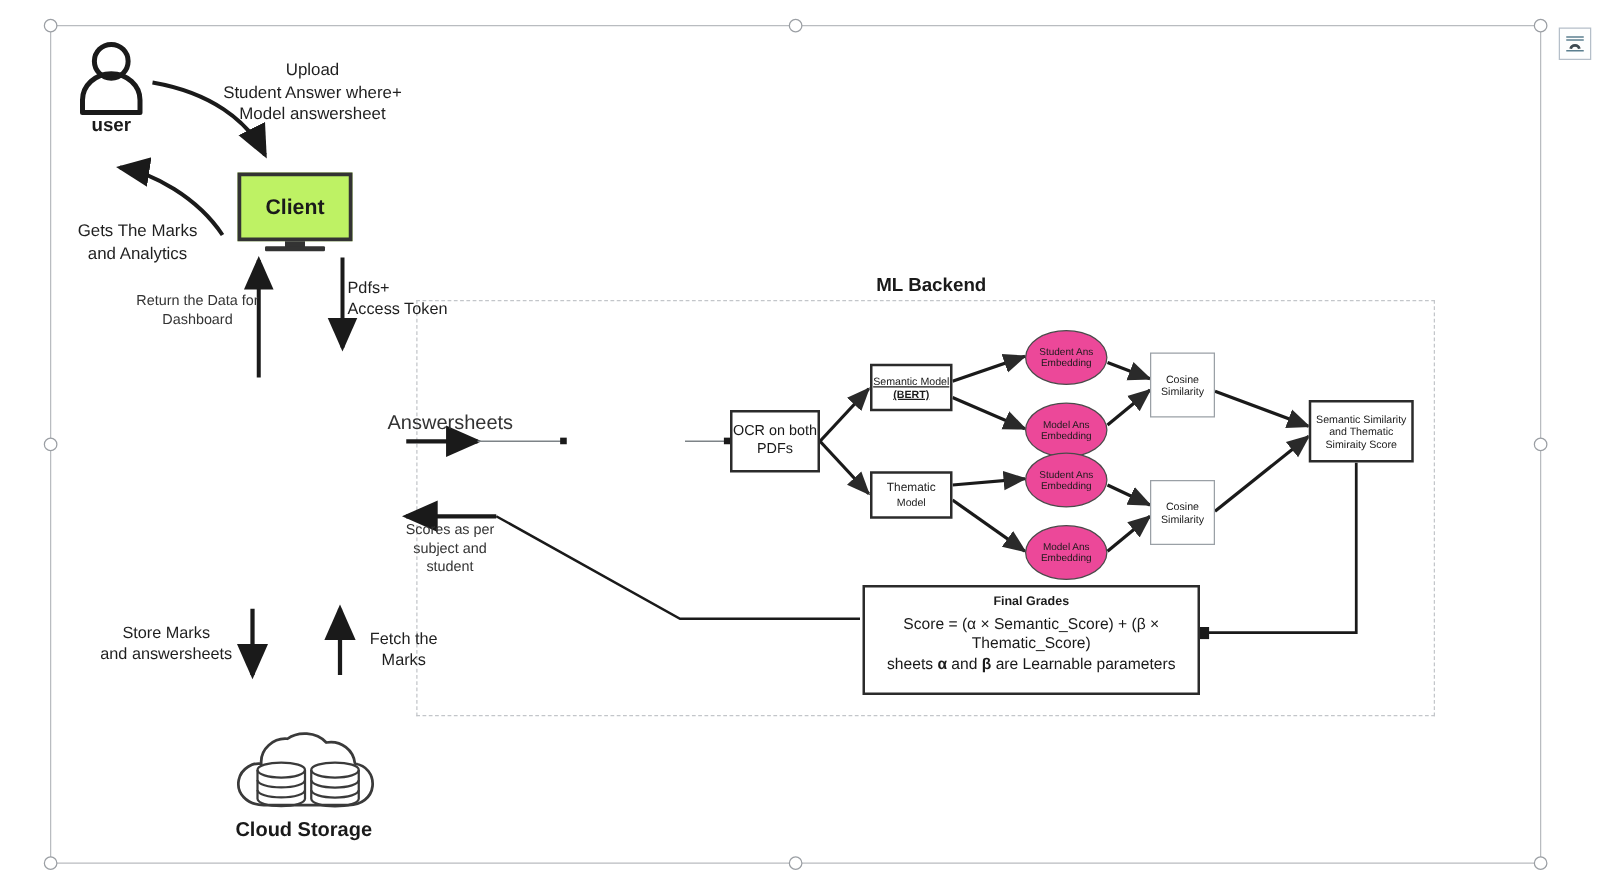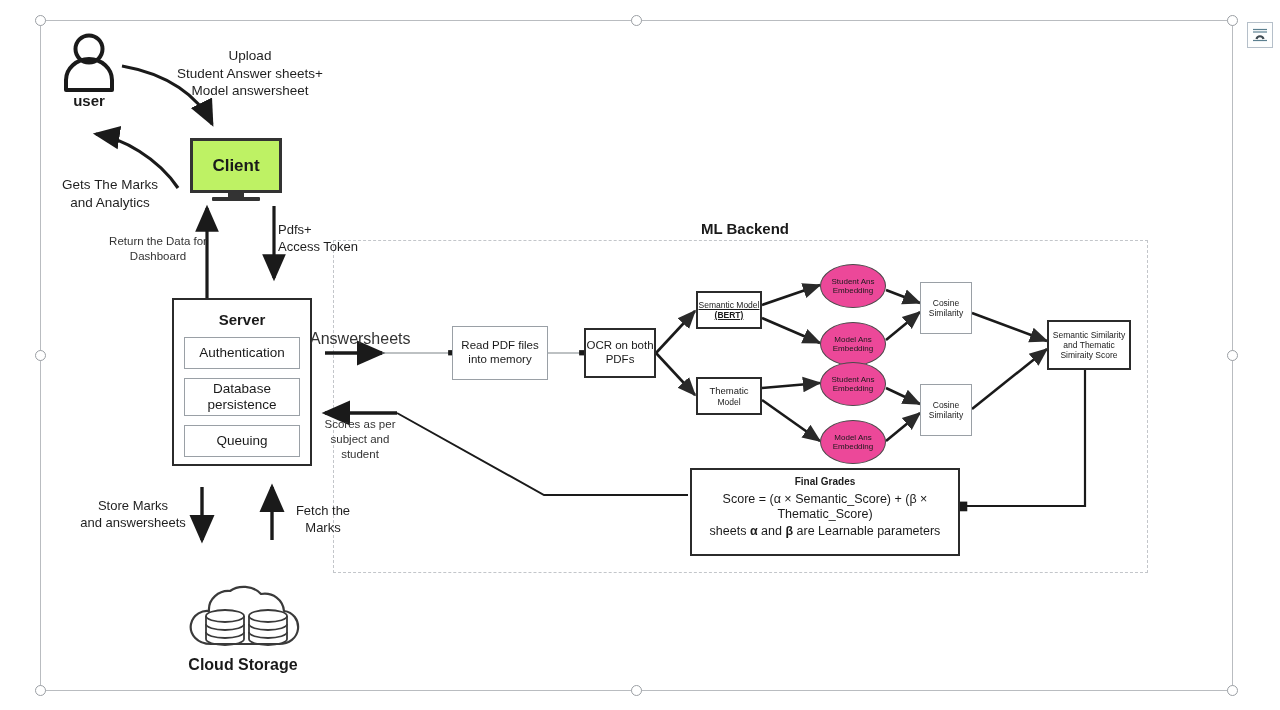--- a/index.html
+++ b/index.html
@@ -197,33 +197,20 @@
   </div>
 
   <div style="position:absolute; left:190px; top:138px;">
     <div class="monitor-screen" style="left:0; top:0; width:92px; height:55px;">
       <span class="big-title" style="font-size:17px;">Client</span>
     </div>
     <div class="monitor-neck" style="left:38px; top:55px; width:16px; height:5px;"></div>
     <div class="monitor-base" style="left:22px; top:59px; width:48px; height:4px;"></div>
   </div>
 
-  <div class="node box-dark" style="left:172px; top:298px; width:140px; height:168px; display:block; padding:8px 10px;">
-    <div class="big-title" style="text-align:center; font-size:15px; margin:3px 0 8px 0;">Server</div>
-    <div class="node box" style="position:relative; left:0; top:0; width:100%; height:32px; margin-bottom:9px; font-size:13.5px;">
-      <span>Authentication</span>
-    </div>
-    <div class="node box" style="position:relative; left:0; top:0; width:100%; height:38px; margin-bottom:9px; font-size:13.5px; white-space:pre-line;">
-      <span>Database
-persistence</span>
-    </div>
-    <div class="node box" style="position:relative; left:0; top:0; width:100%; height:32px; font-size:13.5px;">
-      <span>Queuing</span>
-    </div>
-  </div>
 
   <div style="position:absolute; left:183px; top:582px; width:120px; height:96px;">
     <svg width="120" height="72" viewBox="0 0 120 72">
       <path d="M28,62 C14,62 6,52 8,42 C10,32 20,28 26,29 C25,17 36,8 47,9 C55,3 70,3 78,12 C90,10 100,18 101,29 C110,30 116,38 115,47 C114,56 106,62 96,62 Z" fill="none" stroke="#3a3a3a" stroke-width="2.2" stroke-linejoin="round"></path>
       <g fill="none" stroke="#3a3a3a" stroke-width="1.8">
         <ellipse cx="42" cy="34" rx="19" ry="6"></ellipse>
         <path d="M23,34 L23,57 A19,6 0 0 0 61,57 L61,34"></path>
         <path d="M23,42 A19,6 0 0 0 61,42"></path>
         <path d="M23,50 A19,6 0 0 0 61,50"></path>
       </g>
@@ -232,24 +219,20 @@
         <path d="M66,34 L66,57 A19,6 0 0 0 104,57 L104,34"></path>
         <path d="M66,42 A19,6 0 0 0 104,42"></path>
         <path d="M66,50 A19,6 0 0 0 104,50"></path>
       </g>
     </svg>
     <div class="big-title" style="position:absolute; left:-12px; top:74px; width:144px; text-align:center; font-size:16px;">Cloud Storage</div>
   </div>
 
   <div class="big-title" style="position:absolute; left:660px; top:220px; width:170px; text-align:center; font-size:15px;">ML Backend</div>
 
-  <div class="node box" style="left:452px; top:326px; width:96px; height:54px; font-size:11.5px; white-space:pre-line;">
-    <span>Read PDF files
-into memory</span>
-  </div>
 
   <div class="node box-dark" style="left:584px; top:328px; width:72px; height:50px; font-size:11.5px; white-space:pre-line;">
     <span>OCR on both
 PDFs</span>
   </div>
 
   <div class="node box-dark" style="left:696px; top:291px; width:66px; height:38px; flex-direction:column; font-size:8.5px;text-decoration:underline;">
     <span>Semantic Model</span>
     <span style="font-weight:bold;">(BERT)</span>
   </div>
@@ -293,21 +276,21 @@
 
   <div class="node box-dark" style="left:690px; top:468px; width:270px; height:88px; display:block; padding:6px 10px;">
     <div style="text-align:center; font-weight:bold; font-size:10px; margin-bottom:4px;">Final Grades</div>
     <div style="text-align:center; font-size:12.5px; line-height:1.25;">Score = (α × Semantic_Score) + (β × Thematic_Score)</div>
     <div style="text-align:center; font-size:12.5px; line-height:1.25; margin-top:1px;">
       <span>sheets </span><span style="font-weight:bold;">α</span><span> and </span><span style="font-weight:bold;">β</span><span> are Learnable parameters</span>
     </div>
   </div>
 
   <div class="lbl lbl-dark" style="left:160px; top:47px; width:180px; font-size:13.5px;">Upload
-Student Answer sheets+
+Student Answer where+
 Model answersheet</div>
 
   <div class="lbl lbl-dark" style="left:40px; top:176px; width:140px; font-size:13.5px;">Gets The Marks
 and Analytics</div>
 
   <div class="lbl" style="left:88px; top:234px; width:140px; font-size:11.5px;">Return the Data for
 Dashboard</div>
 
   <div class="lbl lbl-dark" style="left:278px; top:222px; width:106px; font-size:13px; text-align:left;">Pdfs+
 Access Token</div>

